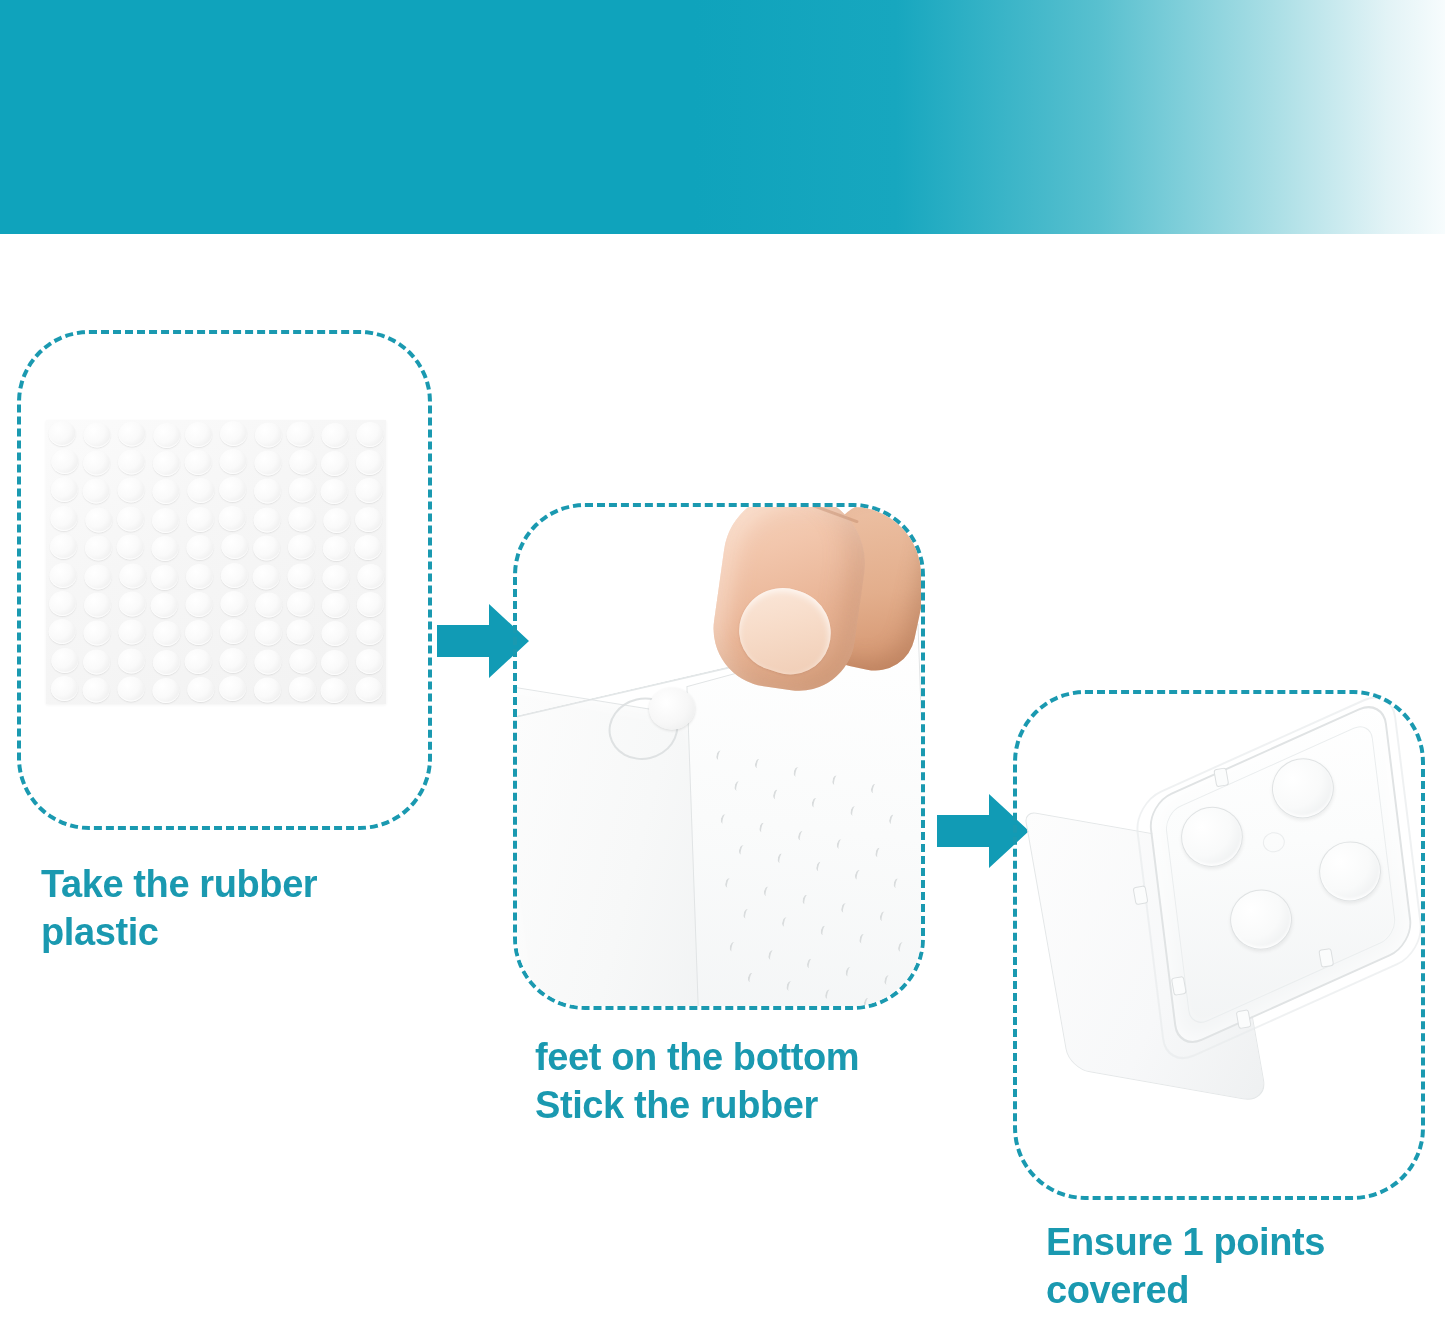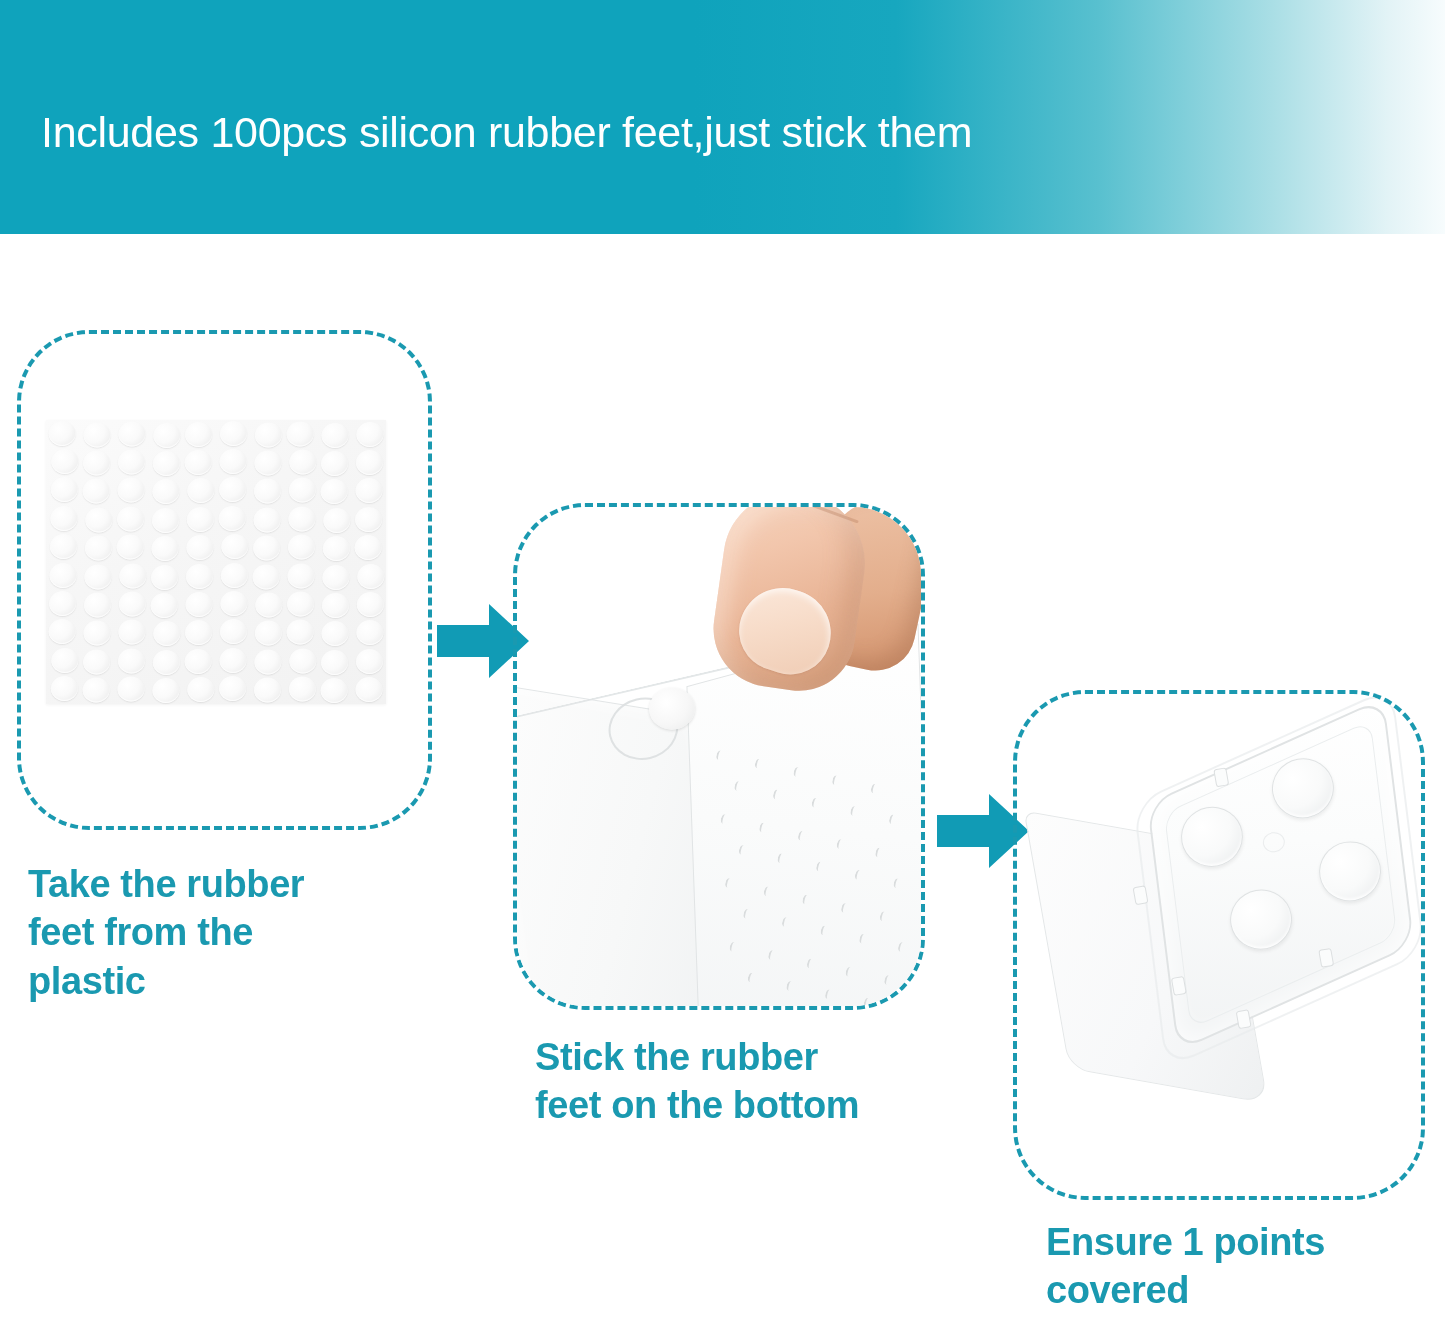--- a/index.html
+++ b/index.html
@@ -48,21 +48,21 @@
 
   .panel-inner { position: absolute; inset: 0; overflow: hidden; border-radius: 68px; }
 
   
   .caption {
     position: absolute;
     color: #1A99B0;
     font-size: 38px; font-weight: 700;
     line-height: 1.27; letter-spacing: -0.4px;
   }
-  #caption-1 { left: 28px;   top: 860px;  width: 400px; }
+  #caption-1 { left: 41px;   top: 860px;  width: 400px; }
   #caption-2 { left: 535px;  top: 1033px; width: 430px; }
   #caption-3 { left: 1046px; top: 1218px; width: 400px; }
   .caption .ln { display: block; white-space: nowrap; }
 
   
   .arrow { position: absolute; }
   #arrow-1 { left: 437px; top: 602px; width: 92px; height: 78px; }
   #arrow-2 { left: 937px; top: 792px; width: 92px; height: 78px; }
   .arrow svg { display:block; width:100%; height:100%; }
 
@@ -224,21 +224,20 @@
     border: 1.5px solid #dcdfe0; border-radius: 3px; background:#fbfcfc;
   }
 </style>
 </head>
 <body>
 
 <div class="page">
 
   <div class="header">
     <div class="header-sub">
-      <span class="ln">Includes 100pcs silicon rubber feet,just stick them</span>
     </div>
   </div>
 
   <div class="panel" id="panel-1">
     <div class="panel-inner">
       <div class="feet-sheet" id="feet-sheet" style="grid-template-columns: repeat(10, 1fr); grid-template-rows: repeat(10, 1fr);">
           <span class="foot-dot" style="transform: translate(-1.35px, -1px);"></span>
           <span class="foot-dot" style="transform: translate(-0.45px, 0.5px);"></span>
           <span class="foot-dot" style="transform: translate(0.45px, -0.5px);"></span>
           <span class="foot-dot" style="transform: translate(1.35px, 1px);"></span>
@@ -337,21 +336,20 @@
           <span class="foot-dot" style="transform: translate(0px, 0.5px);"></span>
           <span class="foot-dot" style="transform: translate(0.9px, -0.5px);"></span>
           <span class="foot-dot" style="transform: translate(-1.35px, 1px);"></span>
           <span class="foot-dot" style="transform: translate(-0.45px, 0px);"></span>
         </div>
     </div>
   </div>
 
   <div class="caption" id="caption-1">
     <span class="ln">Take the rubber</span>
-    <span class="ln">feet from the</span>
     <span class="ln">plastic</span>
   </div>
 
   <div class="arrow" id="arrow-1">
     <svg viewBox="0 0 92 78" xmlns="http://www.w3.org/2000/svg">
       <path d="M0 23 H52 V2 L92 39 L52 76 V55 H0 Z" fill="#119BB5"></path>
     </svg>
   </div>
 
   <div class="panel" id="panel-2">
@@ -411,22 +409,22 @@
           <div class="finger">
             <div class="knuckle"></div>
             <div class="nail"></div>
           </div>
         </div>
       </div>
     </div>
   </div>
 
   <div class="caption" id="caption-2">
+    <span class="ln">feet on the bottom</span>
     <span class="ln">Stick the rubber</span>
-    <span class="ln">feet on the bottom</span>
   </div>
 
   <div class="arrow" id="arrow-2">
     <svg viewBox="0 0 92 78" xmlns="http://www.w3.org/2000/svg">
       <path d="M0 23 H52 V2 L92 39 L52 76 V55 H0 Z" fill="#119BB5"></path>
     </svg>
   </div>
 
   <div class="panel" id="panel-3">
     <div class="panel-inner">

